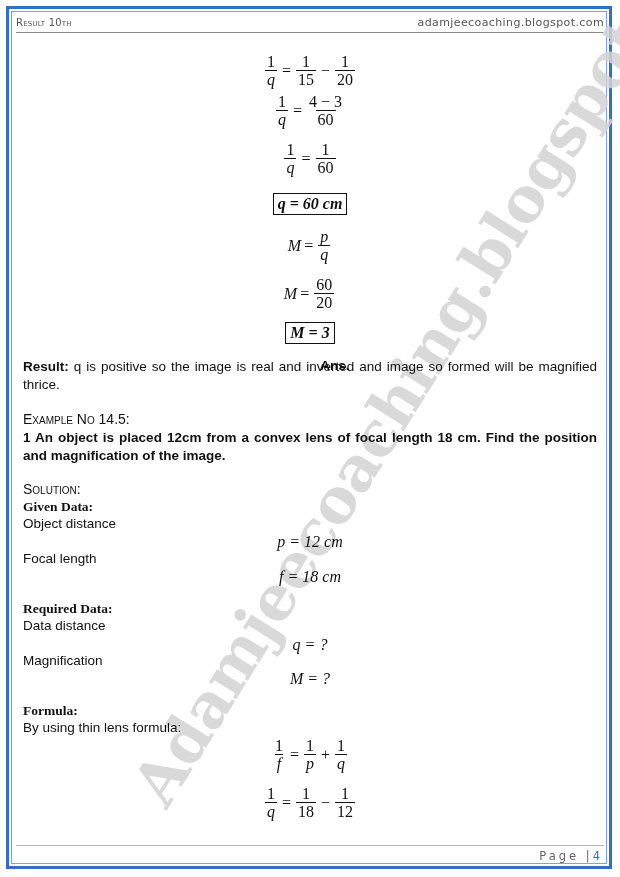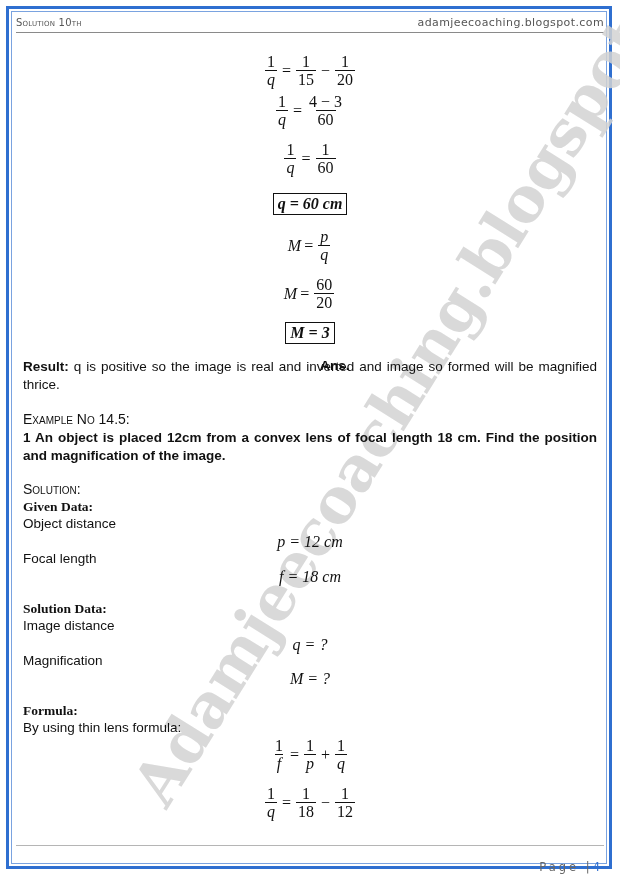--- a/index.html
+++ b/index.html
@@ -4,21 +4,21 @@
 <style>
   html, body { margin: 0; padding: 0; background: #ffffff; }
   body { width: 620px; height: 877px; position: relative; overflow: hidden; font-family: "Liberation Sans", sans-serif; }
   .frame-outer { position: absolute; left: 6px; top: 6px; width: 606px; height: 863px; border: 3px solid #2f6fd0; box-sizing: border-box; }
   .frame-inner { position: absolute; left: 11px; top: 11px; width: 596px; height: 853px; border: 1px solid #7aa3e0; box-sizing: border-box; }
   .header { position: absolute; left: 16px; top: 14px; width: 588px; height: 18px; border-bottom: 1.5px solid #8a8a8a; }
   .header-left { position: absolute; left: 0; top: 3px; font-size: 10px; color: #555; font-variant: small-caps; letter-spacing: 0.2px; font-family: "DejaVu Sans", sans-serif; }
   .header-right { position: absolute; right: 0; top: 2px; font-size: 11px; color: #555; letter-spacing: 0.4px; font-family: "DejaVu Sans", sans-serif; }
   .footer { position: absolute; left: 16px; top: 845px; width: 588px; height: 20px; border-top: 1px solid #b5b5b5; }
   .footer-left { position: absolute; left: 2px; top: 3px; font-size: 11.5px; color: #666; letter-spacing: 0.8px; font-family: "DejaVu Sans", sans-serif; }
-  .footer-right { position: absolute; right: 4px; top: 14px; font-size: 11.5px; color: #666; letter-spacing: 3px; font-family: "DejaVu Sans", sans-serif; }
+  .footer-right { position: absolute; right: 4px; top: 3px; font-size: 11.5px; color: #666; letter-spacing: 3px; font-family: "DejaVu Sans", sans-serif; }
   .footer-right .pnum { color: #2f6fd0; letter-spacing: 0; }
 
   .watermark { position: absolute; left: -30px; top: 440px; width: 760px; transform: rotate(-58deg); transform-origin: center; font-family: "DejaVu Serif", serif; font-weight: bold; font-size: 62px; color: #d3d3d3; white-space: nowrap; letter-spacing: -1px; z-index: 0; text-align: center; opacity: 0.85; }
 
   .content { position: absolute; left: 23px; top: 0; width: 574px; z-index: 1; font-family: "Liberation Sans", sans-serif; font-size: 13.5px; color: #111; }
   .math { font-family: "Liberation Serif", serif; font-style: italic; font-size: 16px; }
   .eq { position: absolute; left: 0; width: 574px; display: flex; justify-content: center; align-items: center; }
   .frac { display: inline-flex; flex-direction: column; align-items: center; vertical-align: middle; margin: 0 2px; }
   .frac .num { padding: 0 2px; line-height: 16px; font-style: normal; }
   .frac .num.it, .frac .den.it { font-style: italic; }
@@ -35,21 +35,21 @@
   .label { position: absolute; left: 0; font-size: 13.5px; }
   .bold { font-weight: bold; }
 </style>
 </head>
 <body>
 
 <div class="frame-outer"></div>
 <div class="frame-inner"></div>
 
 <div class="header">
-  <span class="header-left">Solution 10th</span>
+  <span class="header-left">Result 10th</span>
   <span class="header-right">adamjeecoaching.blogspot.com</span>
 </div>
 
 <div class="watermark">Adamjeecoaching.blogspot.com</div>
 
 <div class="content">
 
   <div class="eq math" style="top:54px;">
     <span class="frac">
         <span class="num">1</span>
@@ -134,22 +134,22 @@
 
   <div class="label" style="top:516px;">Object distance</div>
   <div class="eq math" style="top:533px;">
     <span class="var">p = 12 cm</span>
   </div>
   <div class="label" style="top:551px;">Focal length</div>
   <div class="eq math" style="top:568px;">
     <span class="var">f = 18 cm</span>
   </div>
 
-  <div class="label-bold" style="top:601px;">Solution Data:</div>
-  <div class="label" style="top:618px;">Image distance</div>
+  <div class="label-bold" style="top:601px;">Required Data:</div>
+  <div class="label" style="top:618px;">Data distance</div>
   <div class="eq math" style="top:636px;">
     <span class="var">q = ?</span>
   </div>
   <div class="label" style="top:653px;">Magnification</div>
   <div class="eq math" style="top:670px;">
     <span class="var">M = ?</span>
   </div>
 
   <div class="label-bold" style="top:703px;">Formula:</div>
   <div class="label" style="top:720px;">By using thin lens formula:</div>

